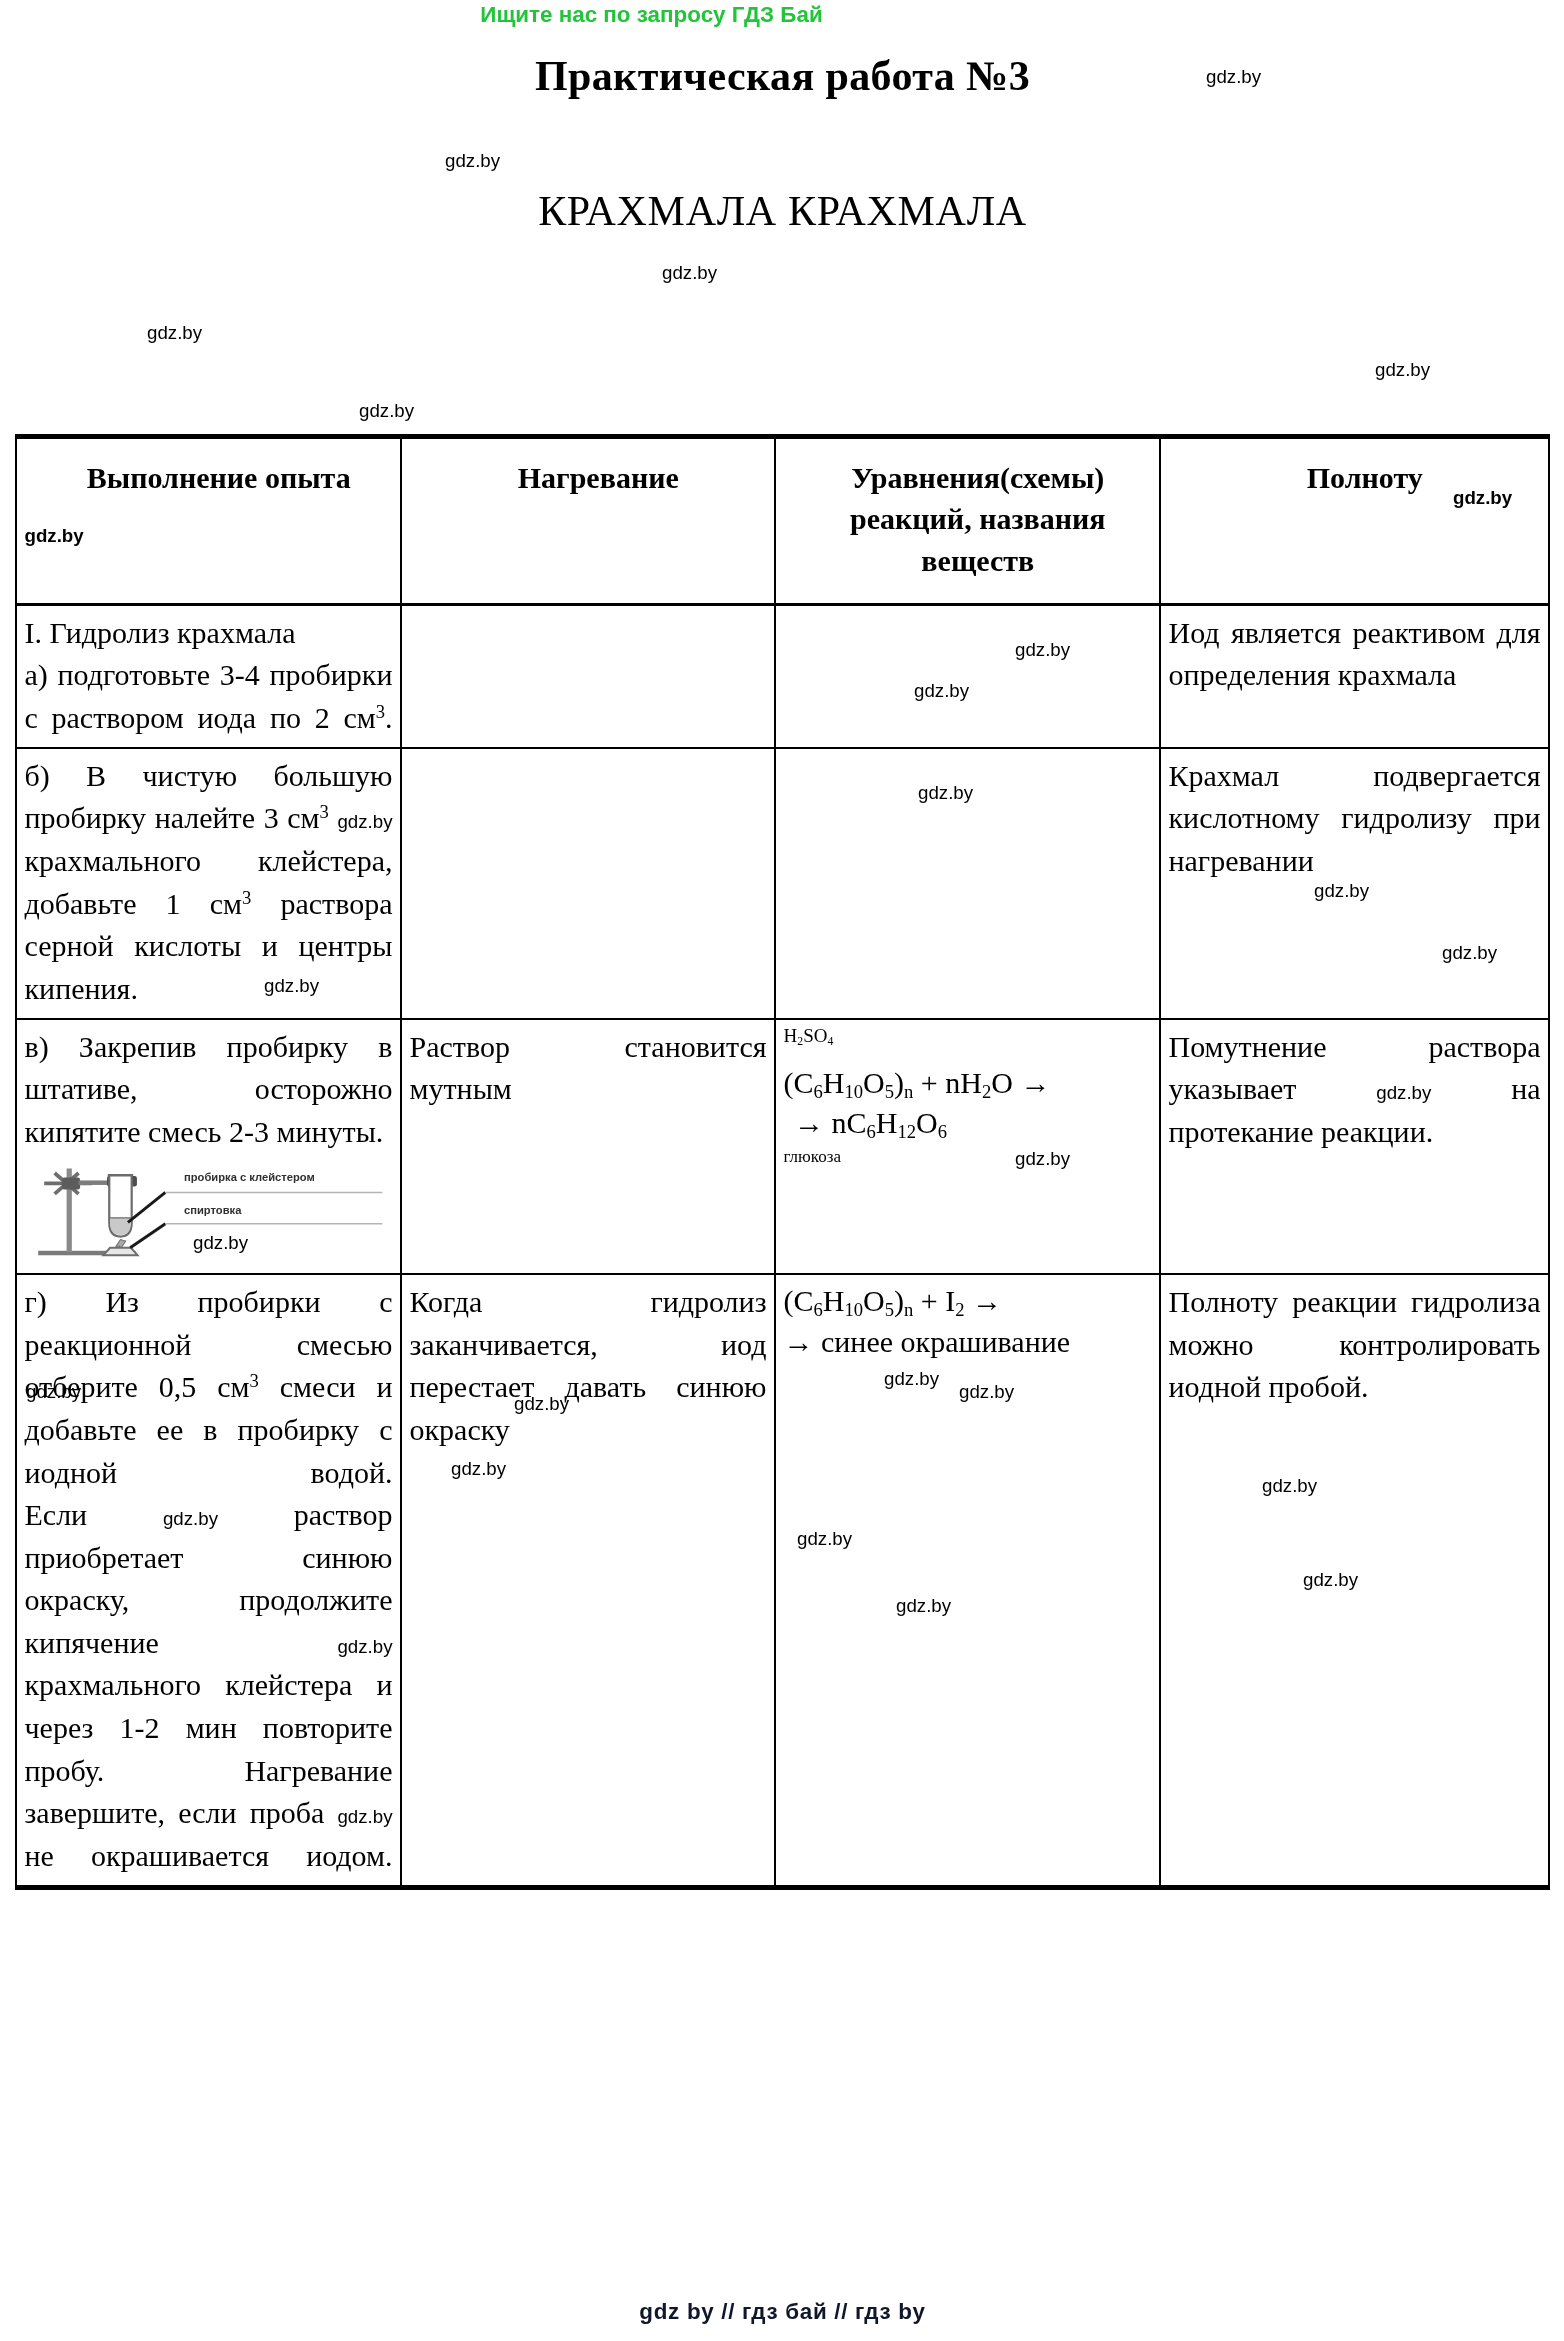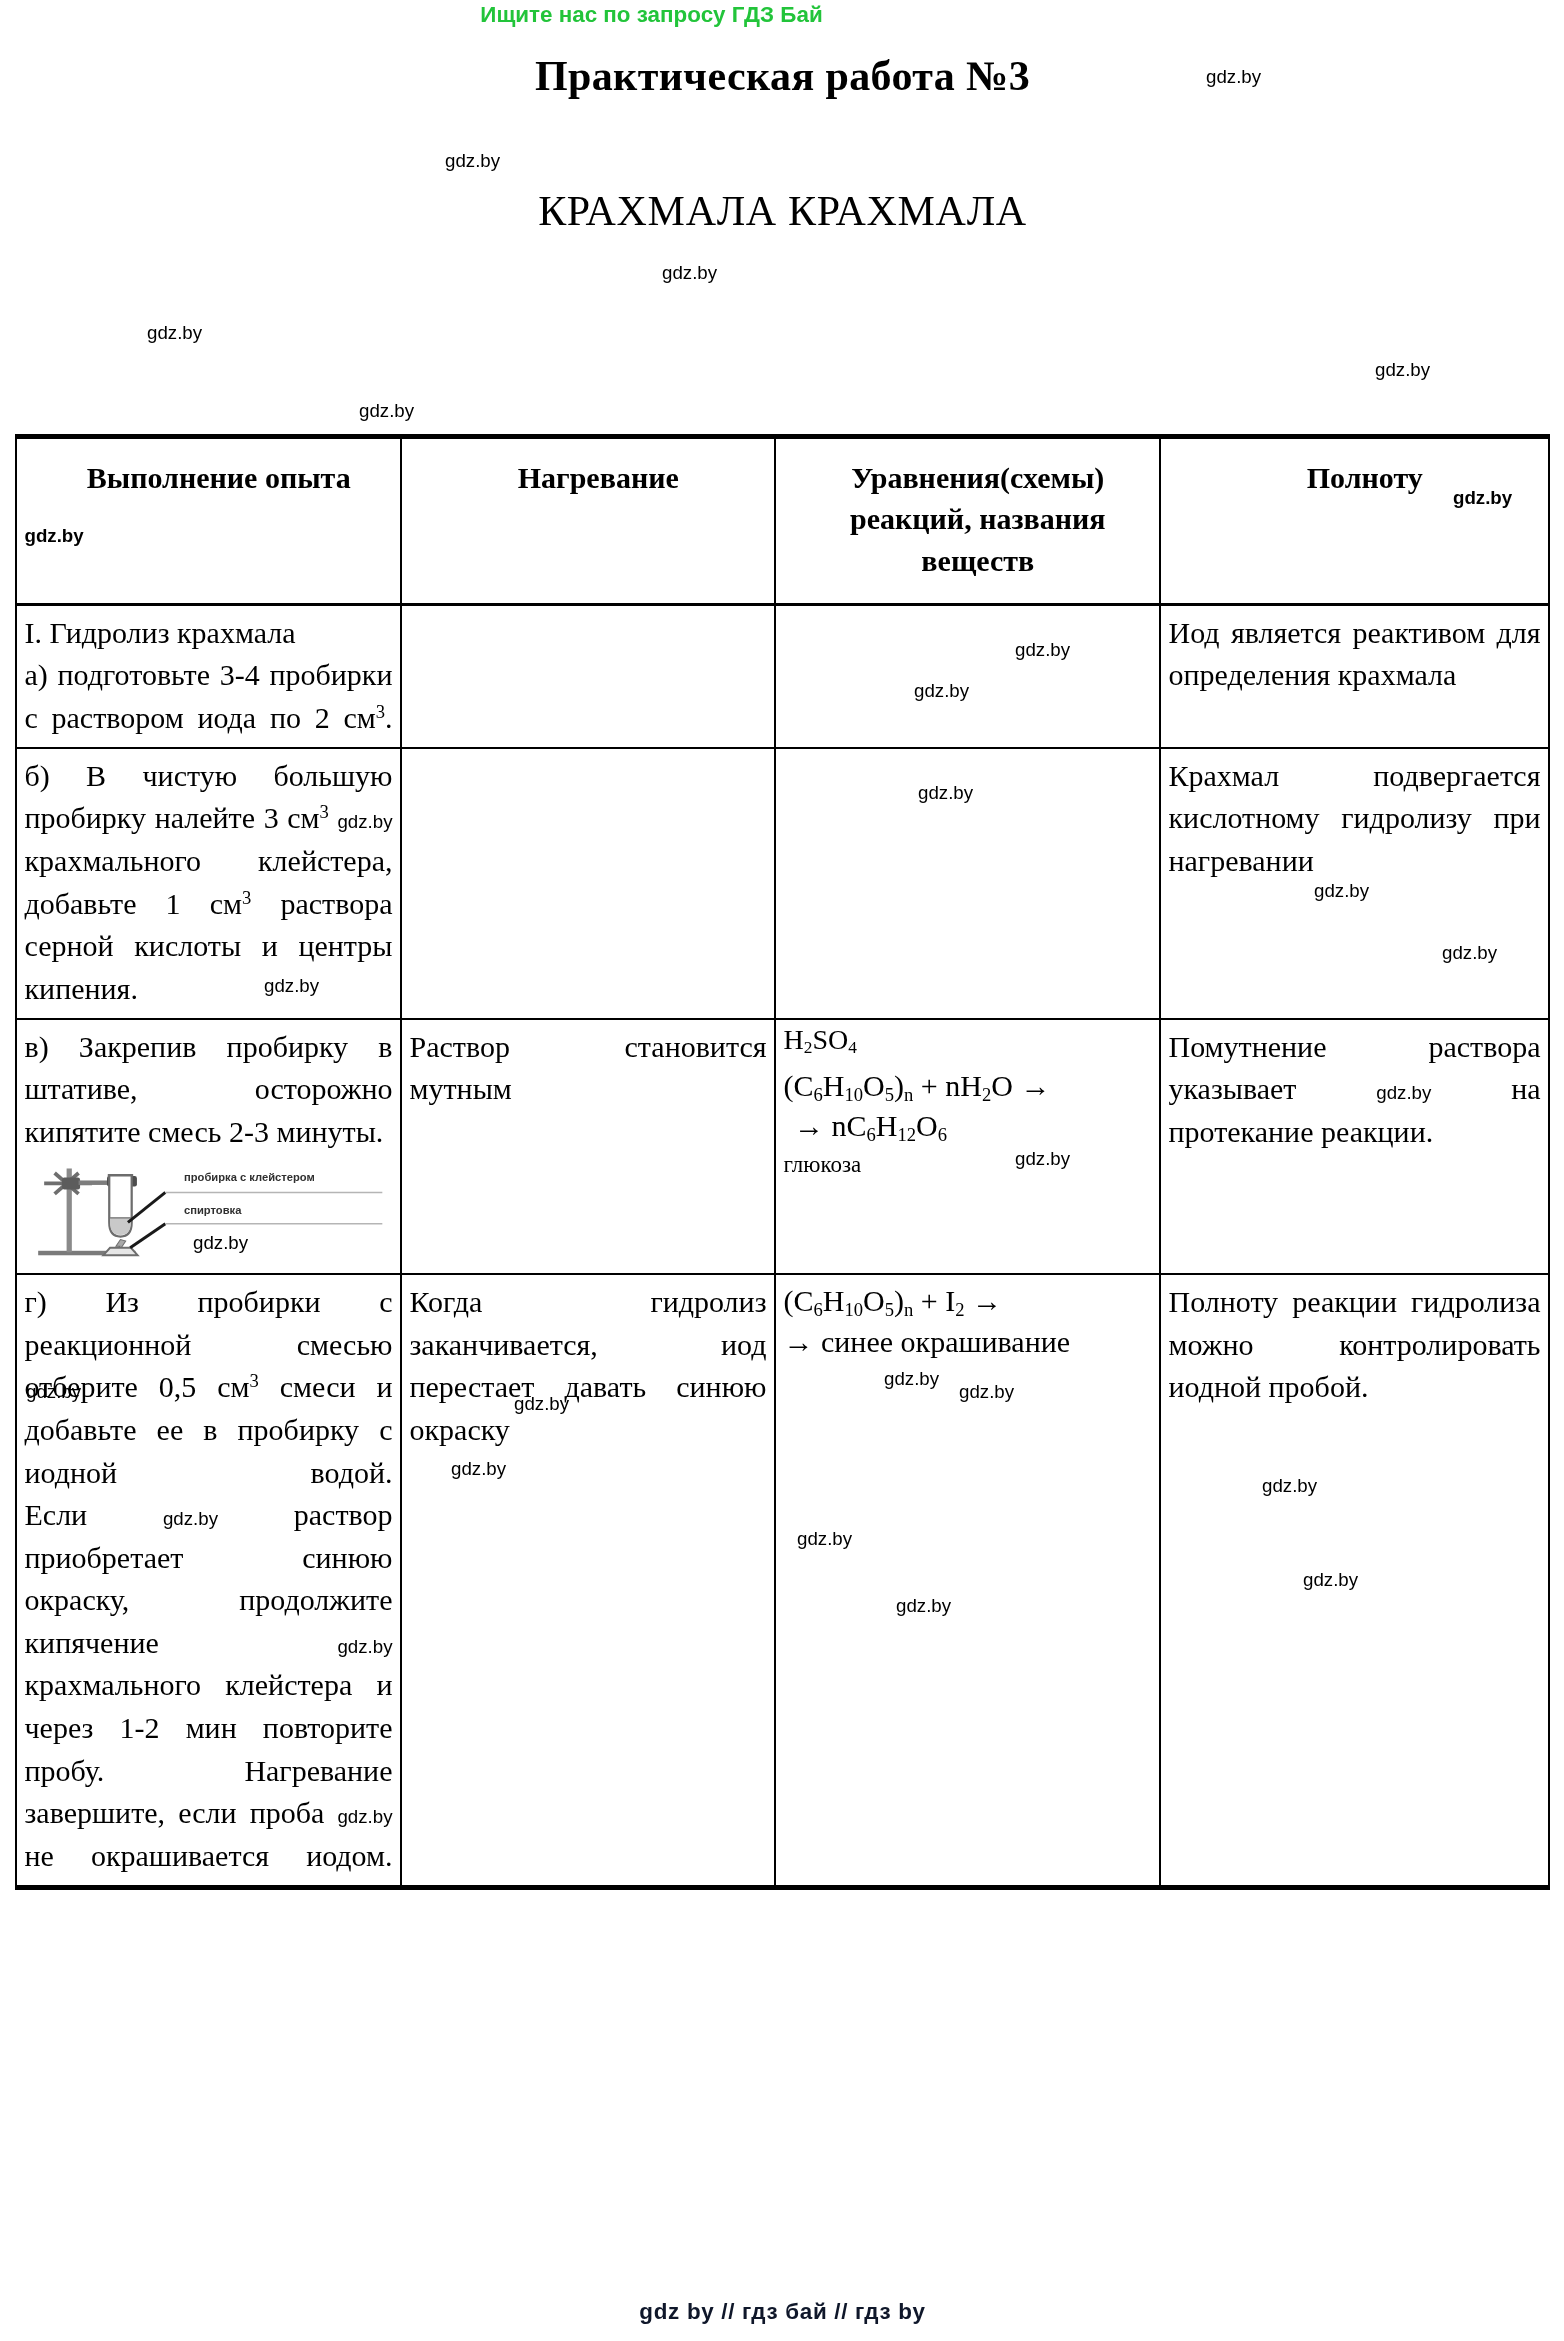--- a/index.html
+++ b/index.html
@@ -125,31 +125,31 @@
 
   
   .eq-block {
     font-size: 30px;
     line-height: 1.35;
     position: relative;
   }
   .eq-catalyst {
     display: block;
     text-align: right;
-    font-size: 28px;
+    font-size: 19px;
     padding-right: 21px;
     line-height: 1.0;
-    margin-bottom: 9px;
+    margin-bottom: 15px;
   }
   .eq-line { display: block; }
   .eq-line2 { display: block; padding-left: 10.5px; }
   .eq-name {
     display: block;
     text-align: right;
-    font-size: 23px;
+    font-size: 17px;
     margin-top: 1.5px;
     padding-right: 112px;
   }
 
   
   #apparatus-figure {
     position: relative;
     margin-top: 10.5px;
     margin-left: 7.5px;
     width: 352px;

